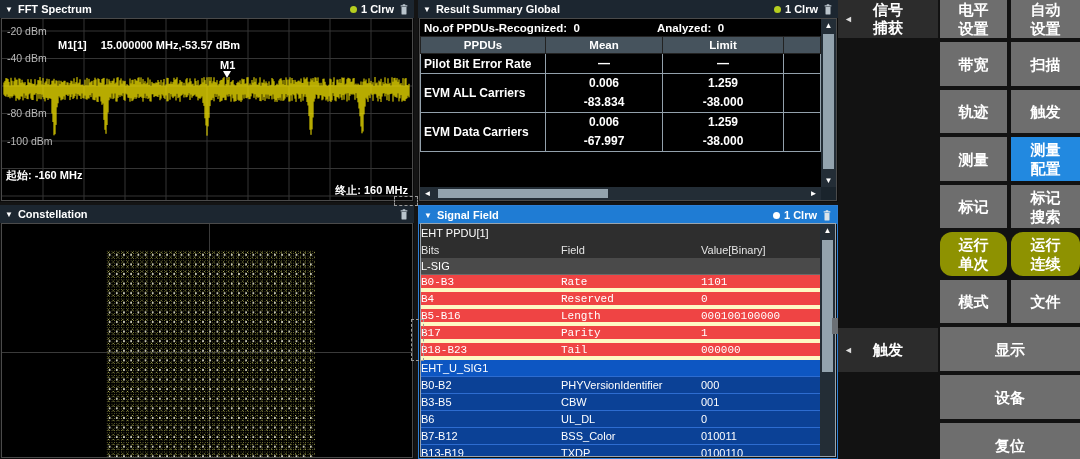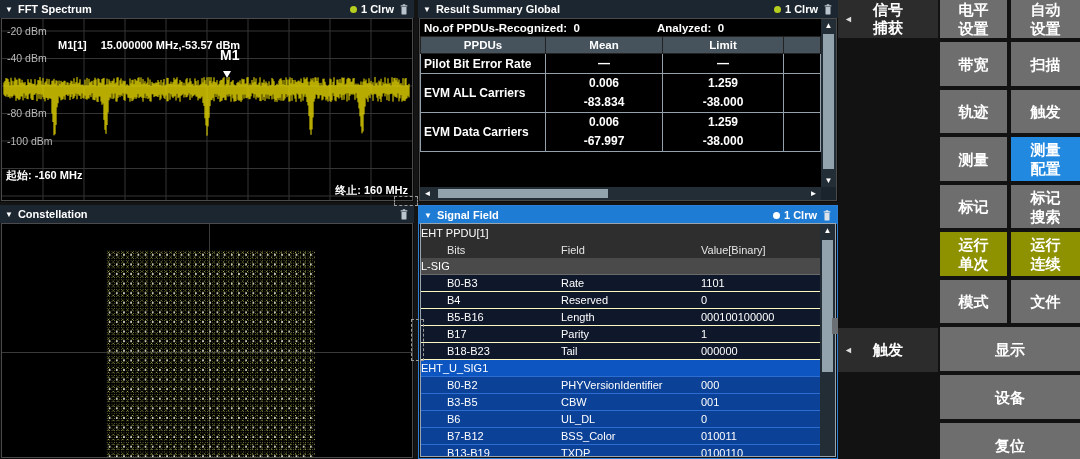--- a/index.html
+++ b/index.html
@@ -18,21 +18,21 @@
   .dot { width:7px; height:7px; border-radius:50%; }
   .trash { width:10px; height:13px; flex:0 0 auto; }
   .pbody { position:absolute; left:1px; right:1px; top:18px; bottom:1px; background:#000; border:1px solid #4a4a4a; }
   .panel.active .pbody { top:17px; border-color:#9aa4ad; }
 
   
   #fftsvg { position:absolute; left:0; top:0; }
   .ylabel { position:absolute; left:5px; color:#b9b9b9; font-size:10.5px; }
   .mk-readout { position:absolute; left:8px; top:20px; color:#fff; font-size:11px; font-weight:bold;margin-left:48px; }
   .mk-readout span { margin-left:14px; }
-  .m1label { position:absolute; left:218px; top:28px; color:#fff; font-size:14px; font-weight:bold; }
+  .m1label { position:absolute; left:218px; top:40px; color:#fff; font-size:11px; font-weight:bold; }
   .m1tri { position:absolute; left:221px; top:52px; width:0; height:0;
     border-left:4px solid transparent; border-right:4px solid transparent; border-top:7px solid #fff; }
   .ax-start { position:absolute; left:4px; bottom:17px; color:#fff; font-size:11px; font-weight:bold; }
   .ax-stop  { position:absolute; right:4px; bottom:2px; color:#fff; font-size:11px; font-weight:bold; }
 
   
   .xhair-v { position:absolute; top:0; bottom:0; width:1px; background:#3a3a3a; }
   .xhair-h { position:absolute; left:0; right:0; height:1px; background:#3a3a3a; }
   .dots { position:absolute; left:104px; top:26px; width:209px; bottom:0;
     background-image:
@@ -55,43 +55,43 @@
   .sb-thumb { position:absolute; background:#93a3ae; }
   .sb-arrow { position:absolute; color:#fff; font-size:8px; line-height:13px; width:15px; text-align:center; }
   .sb-corner { position:absolute; right:0; bottom:0; width:15px; height:13px; background:#1a242c; }
 
   
   .sf-rows { position:absolute; left:0; top:0; right:15px; bottom:0; overflow:hidden; }
   .sf-row { display:flex; align-items:center; height:17px; color:#fff; font-size:11px; }
   .sf-row.hdr { background:#2e2e2e; color:#e4e4e4; }
   .sf-row.hdr.top { color:#fff; }
   .sf-row .c0 { padding-left:0; }
-  .sf-row .c1 { width:140px; padding-left:26px; }
+  .sf-row .c1 { width:140px; }
   .sf-row .c2 { width:140px; }
   .sf-row .c3 { flex:1; }
-  .sf-row.g  { background:#0f172a; border-bottom:1px solid #fef9c3; }
+  .sf-row.g  { background:#ef4444; border-bottom:4px solid #fef9c3;font-family:Liberation Mono, monospace; }
   .sf-row.gs { background:#4a4a4a; border-bottom:1px solid #6a6a6a; }
   .sf-row.b  { background:#0b4196; border-bottom:1px solid #2d6cd0; }
   .sf-row.bs { background:#0d56c2; border-bottom:1px solid #2d6cd0; }
 
   .splitter { position:absolute; border:1px dashed #9b9b9b; background:transparent; }
 
   
   .menu { position:absolute; left:838px; top:0; width:242px; height:459px; background:#121212; }
   .mlabel { position:absolute; left:0; width:100px; background:#2c2c2c; display:flex;
     align-items:center; justify-content:center; color:#fff; font-size:15px; font-weight:bold;
     text-align:center; white-space:pre-line; line-height:18px; }
   .mlabel .arr { position:absolute; left:6px; font-size:9px; color:#ddd; }
   .btn-grid { position:absolute; left:102px; top:0; width:140px; display:grid;
     grid-template-columns:67px 69px; column-gap:4px;
     grid-template-rows:38px 44px 43px 44px 43px 44px 43px 44px 44px 45px; row-gap:4px; }
   .btn { display:flex; align-items:center; justify-content:center; text-align:center;
     white-space:pre-line; font-size:15px; font-weight:bold; color:#fff; background:#6e6e6e; line-height:19px; }
   .btn.active { background:#2289e0; }
-  .btn.run { background:#8e9201; }
+  .btn.run { background:#8e9201;border-radius:12px; }
   .btn.wide { grid-column:1 / 3; }
 </style>
 </head>
 <body>
 
 <div class="screen">
 
   <section class="panel" style="left:0;top:0;width:414px;height:202px;">
     <header class="phdr">
       <span class="caret">▼</span>

